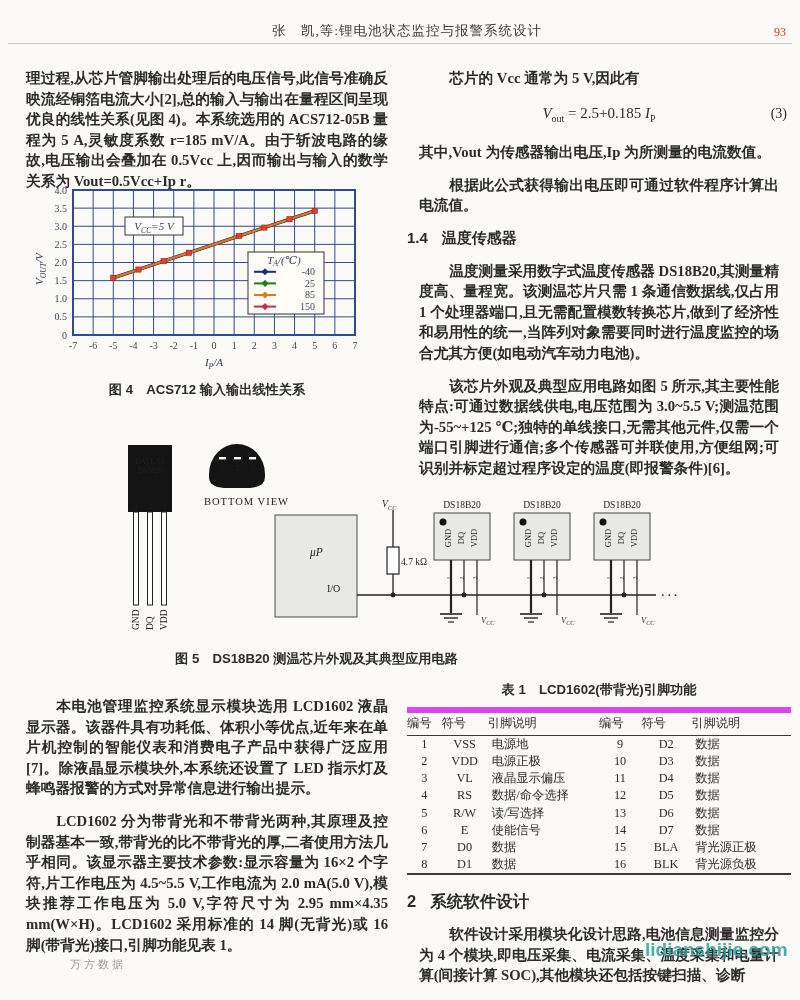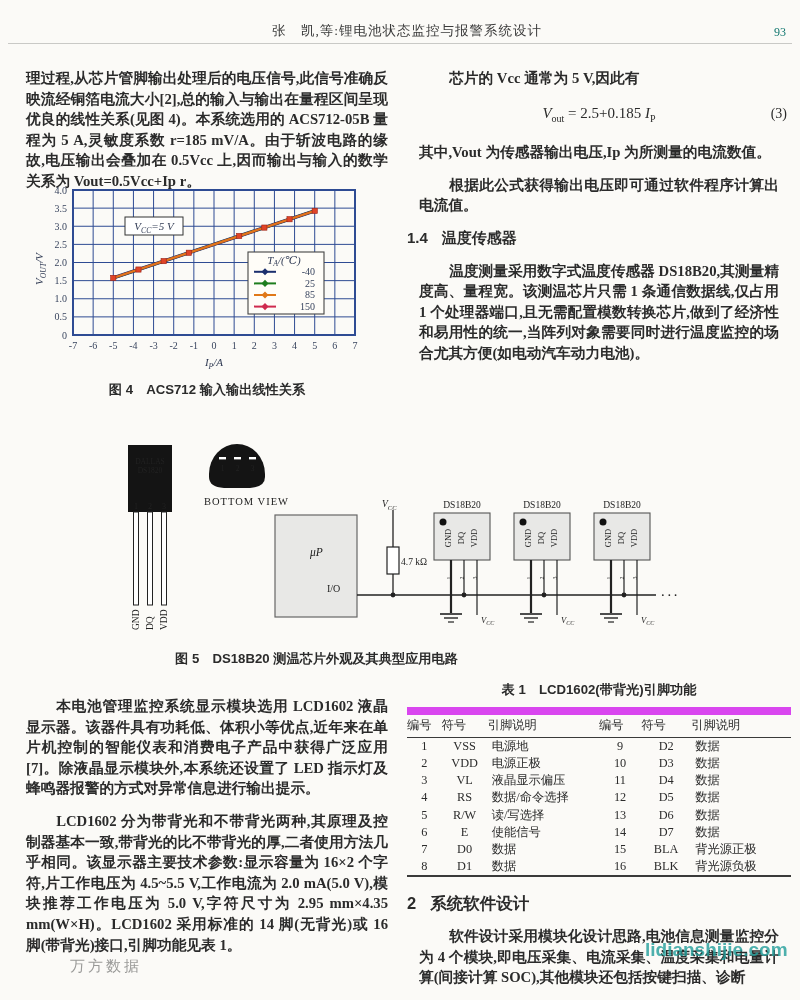--- a/index.html
+++ b/index.html
@@ -1,21 +1,21 @@
 <!DOCTYPE html>
 <html><head>
 <meta charset="utf-8">
 <style>
   html,body{margin:0;padding:0;background:#e8e8e4;}
   .page{position:relative;width:800px;height:1000px;background:#fbfaf7;
         font-family:"Liberation Serif","DejaVu Serif",serif;color:#2b2b2b;overflow:hidden;}
   
   .hdr-title{position:absolute;top:22px;left:0;width:100%;text-align:center;
              font-size:13.5px;color:#3a3a3a;letter-spacing:1px;padding-left:7px;}
-  .hdr-pagenum{position:absolute;top:25px;right:14px;font-size:12px;color:#0f766e;}
+  .hdr-pagenum{position:absolute;top:25px;right:14px;font-size:12px;color:#c2410c;}
   .hdr-rule{position:absolute;top:43px;left:8px;right:8px;border-top:1.5px solid #c9c9c6;}
   
   .col{position:absolute;font-size:14.7px;line-height:20.6px;text-align:justify;}
   #left-top{left:14px;top:56px;width:386px;}
   #right-top{left:407px;top:56px;width:384px;}
   #left-bot{left:14px;top:684px;width:386px;}
   #right-bot{left:407px;top:680px;width:384px;}
   .col p{margin:12px;font-weight:bold;}
   .indent{text-indent:2.05em;}
   .h-sec{font-family:"Liberation Sans","DejaVu Sans",sans-serif;font-weight:bold;
@@ -35,28 +35,28 @@
   .axlab{font-size:11px;font-style:italic;fill:#323c55;}
   
   #fig5{position:absolute;left:0;top:428px;width:800px;height:222px;}
   #fig5-cap{position:absolute;left:0;top:650px;width:633px;text-align:center;
             font-family:"Liberation Sans","DejaVu Sans",sans-serif;font-weight:bold;font-size:13.2px;}
   .f5t{font-family:"Liberation Serif","DejaVu Serif",serif;fill:#222;}
   .f5i{font-style:italic;}
   
   .tbl-title{text-align:center;font-family:"Liberation Sans","DejaVu Sans",sans-serif;
              font-weight:bold;font-size:13.2px;margin-bottom:6px;}
-  table.pins{width:100%;border-collapse:collapse;border-top:8px solid #d946ef;
+  table.pins{width:100%;border-collapse:collapse;border-top:6px solid #d946ef;
              border-bottom:2px solid #3a3a3a;font-size:12.3px;line-height:17.2px;}
   table.pins th{font-weight:normal;border-bottom:1.2px solid #3a3a3a;padding:2px 0 3px;}
   table.pins td{padding:0;}
   table.pins .num{text-align:center;}
   table.pins .desc{text-align:left;padding-left:4px;}
   
-  #wm-wf{position:absolute;left:70px;top:957px;font-size:15px;color:#9a9a98;letter-spacing:3px;}
+  #wm-wf{position:absolute;left:70px;top:957px;font-size:11px;color:#9a9a98;letter-spacing:3px;}
   #wm-ld{position:absolute;left:645px;top:939px;font-size:19px;font-weight:bold;
          color:rgba(38,160,156,0.82);font-family:"Liberation Sans","DejaVu Sans",sans-serif;}
 </style>
 </head>
 <body>
 
 <div class="page">
 
   <div class="hdr-title">张　凯,等:锂电池状态监控与报警系统设计</div>
   <div class="hdr-pagenum">93</div>
@@ -69,20 +69,21 @@
   <div class="col" id="right-top">
     <p class="indent">芯片的 Vcc 通常为 5 V,因此有</p>
     <div class="formula">
       <span class="var">V</span><sub>out</sub><span> = 2.5+0.185 </span><span class="var">I</span><sub>P</sub>
       <span class="eqnum">(3)</span>
     </div>
     <p>其中,Vout 为传感器输出电压,Ip 为所测量的电流数值。</p>
     <p class="indent">根据此公式获得输出电压即可通过软件程序计算出电流值。</p>
     <div class="h-sec"><span class="snum">1.4</span><span>温度传感器</span></div>
     <p class="indent">温度测量采用数字式温度传感器 DS18B20,其测量精度高、量程宽。该测温芯片只需 1 条通信数据线,仅占用 1 个处理器端口,且无需配置模数转换芯片,做到了经济性和易用性的统一,当阵列对象需要同时进行温度监控的场合尤其方便(如电动汽车动力电池)。</p>
+    <p class="indent">该芯片外观及典型应用电路如图 5 所示,其主要性能特点:可通过数据线供电,电压范围为 3.0~5.5 V;测温范围为-55~+125 ℃;独特的单线接口,无需其他元件,仅需一个端口引脚进行通信;多个传感器可并联使用,方便组网;可识别并标定超过程序设定的温度(即报警条件)[6]。</p>
   </div>
 
   <div id="fig4">
     <svg id="fig4-svg" width="388" height="200" viewBox="0 0 388 200">
         <line x1="61" y1="7" x2="61" y2="152" stroke="#2e4b93" stroke-width="1"></line>
         <line x1="81.14285714285714" y1="7" x2="81.14285714285714" y2="152" stroke="#2e4b93" stroke-width="1"></line>
         <line x1="101.28571428571428" y1="7" x2="101.28571428571428" y2="152" stroke="#2e4b93" stroke-width="1"></line>
         <line x1="121.42857142857142" y1="7" x2="121.42857142857142" y2="152" stroke="#2e4b93" stroke-width="1"></line>
         <line x1="141.57142857142856" y1="7" x2="141.57142857142856" y2="152" stroke="#2e4b93" stroke-width="1"></line>
         <line x1="161.71428571428572" y1="7" x2="161.71428571428572" y2="152" stroke="#2e4b93" stroke-width="1"></line>

